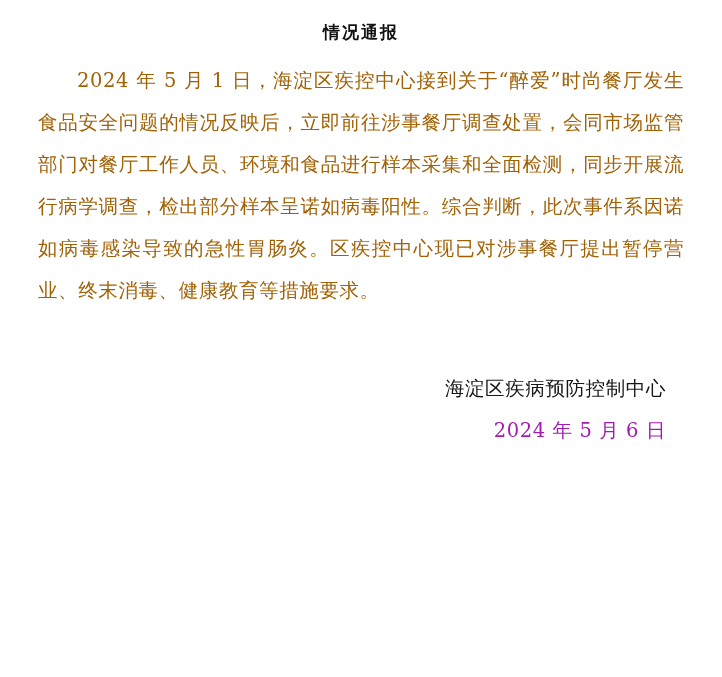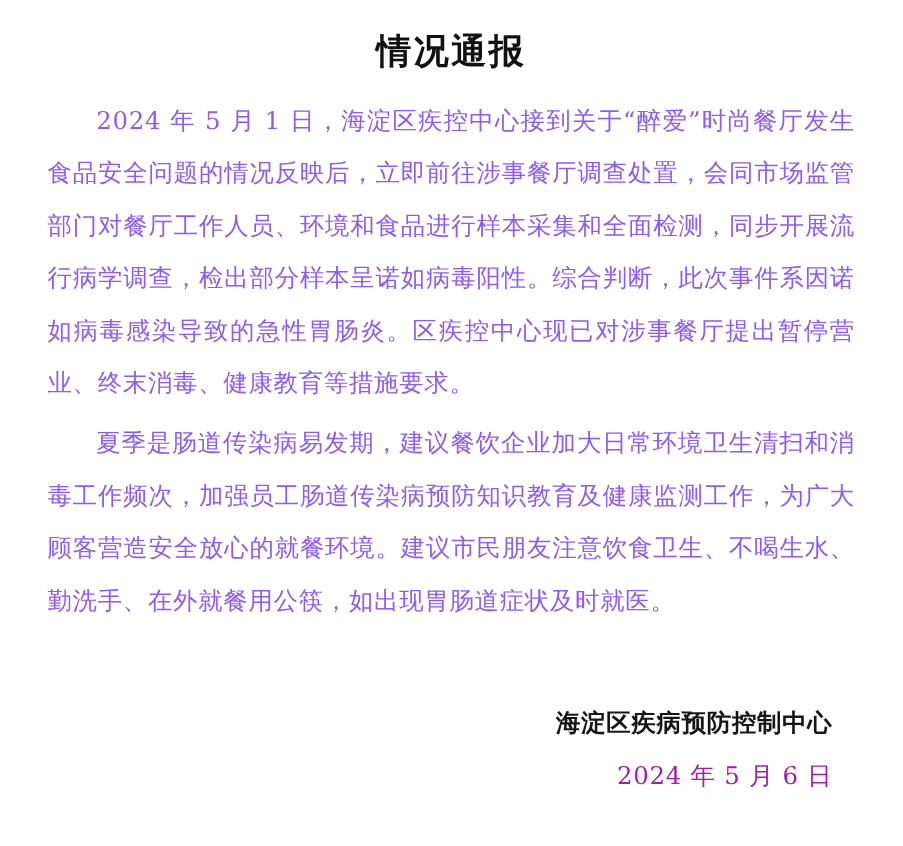--- a/index.html
+++ b/index.html
@@ -16,62 +16,60 @@
   }
   .page {
     width: 722px;
     height: 677px;
     box-sizing: border-box;
     padding: 14px 38px 0 38px;
     position: relative;
   }
   .doc-title {
     text-align: center;
-    font-size: 28px;
+    font-size: 17px;
     font-weight: 700;
     letter-spacing: 2px;
     line-height: 1.5;
     margin: 6px 0 14px 0;
     color: #111;
   }
   .para {
     font-size: 19.5px;
     line-height: 42px;
     text-align: justify;
     text-justify: inter-ideograph;
     text-indent: 2em;
     margin: 0 0 6px 0;
     letter-spacing: 0.6px;
-    color: #8b5cf6;
+    color: #a16207;
   }
   .signature-block {
     margin-top: 56px;
     text-align: right;
     padding-right: 18px;
   }
   .sign-org {
     font-size: 19.5px;
     line-height: 42px;
     letter-spacing: 0.6px;
     color: #161616;
-    font-weight: bold;
   }
   .sign-date {
     font-size: 19.5px;
     line-height: 42px;
     letter-spacing: 0.6px;
     color: #a21caf;
   }
 </style>
 </head>
 <body>
 
 <div class="page">
   <h1 class="doc-title">情况通报</h1>
 
   <p class="para">2024 年 5 月 1 日，海淀区疾控中心接到关于“醉爱”时尚餐厅发生食品安全问题的情况反映后，立即前往涉事餐厅调查处置，会同市场监管部门对餐厅工作人员、环境和食品进行样本采集和全面检测，同步开展流行病学调查，检出部分样本呈诺如病毒阳性。综合判断，此次事件系因诺如病毒感染导致的急性胃肠炎。区疾控中心现已对涉事餐厅提出暂停营业、终末消毒、健康教育等措施要求。</p>
-  <p class="para">夏季是肠道传染病易发期，建议餐饮企业加大日常环境卫生清扫和消毒工作频次，加强员工肠道传染病预防知识教育及健康监测工作，为广大顾客营造安全放心的就餐环境。建议市民朋友注意饮食卫生、不喝生水、勤洗手、在外就餐用公筷，如出现胃肠道症状及时就医。</p>
 
   <div class="signature-block">
     <div class="sign-org">海淀区疾病预防控制中心</div>
     <div class="sign-date">2024 年 5 月 6 日</div>
   </div>
 </div>
 
 </body></html>

